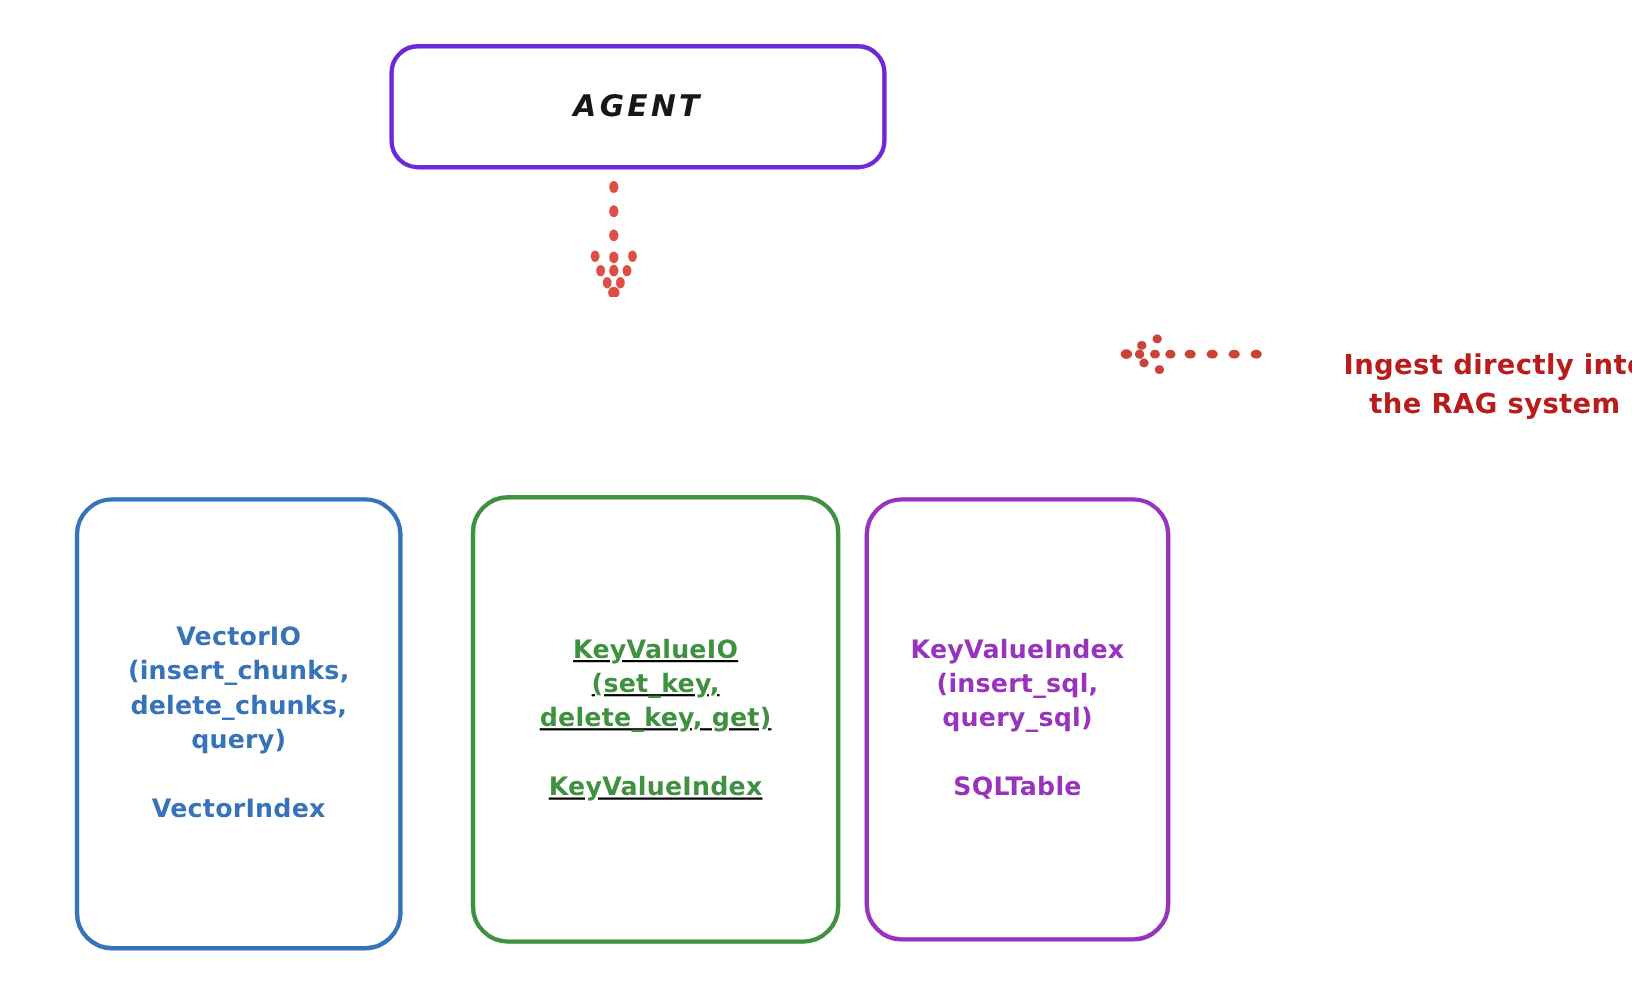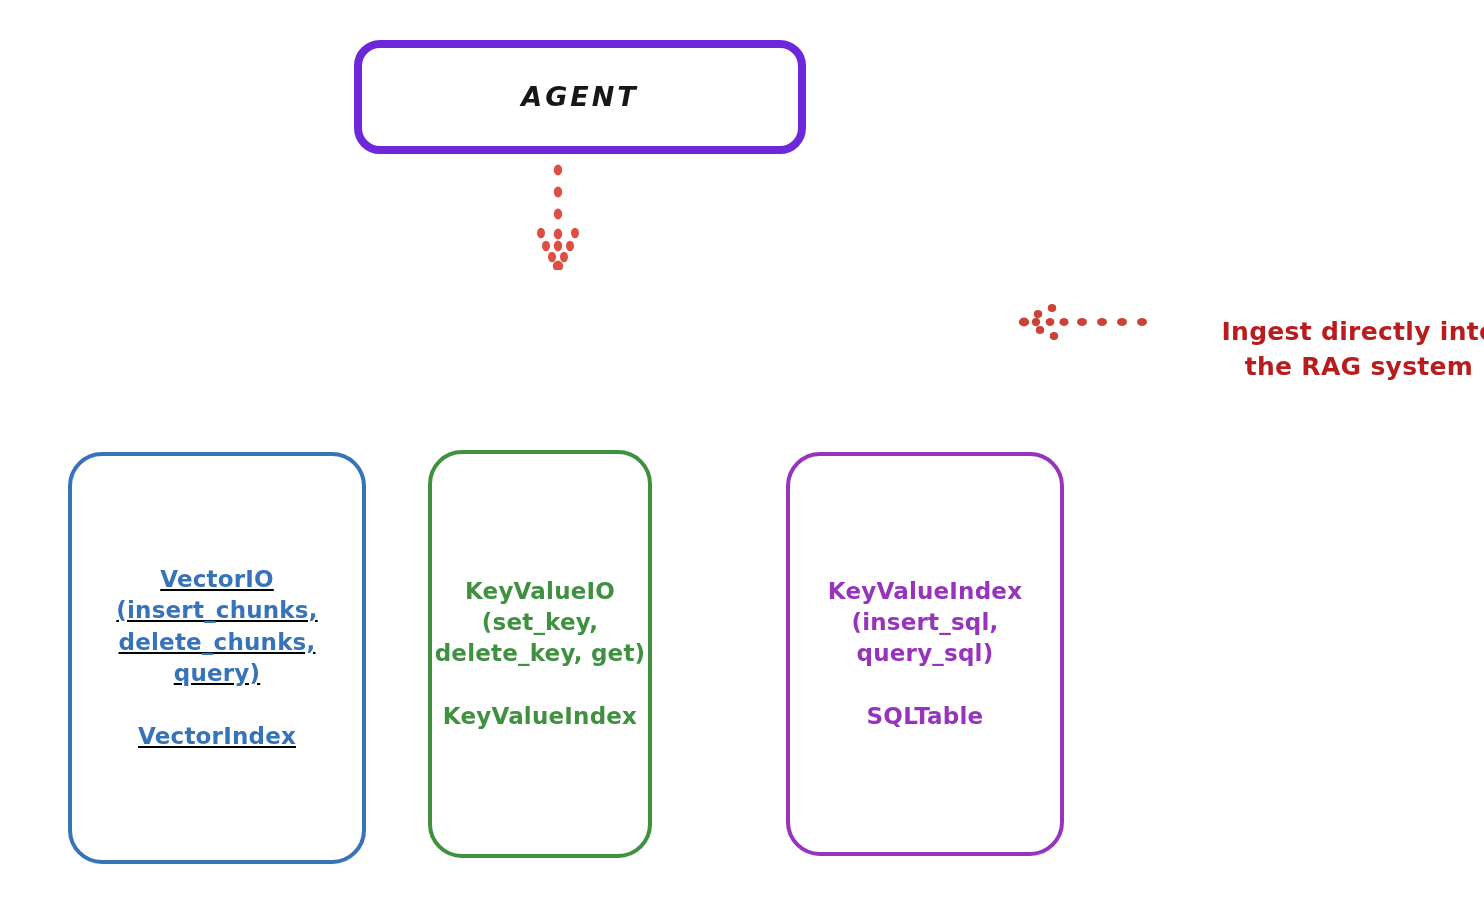--- a/index.html
+++ b/index.html
@@ -31,21 +31,21 @@
   }
 
   .node-label {
     white-space: pre-line;
     line-height: 1.32;
     letter-spacing: 0.2px;
   }
 
   
   .box-dark {
-    border: 8px solid #6d28d9;
+    border: 4px solid #6d28d9;
     border-radius: 26px;
   }
   .box-dark .node-label {
     font-family: "DejaVu Sans", sans-serif;
     font-weight: 700;
     font-style: italic;
     color: #17171a;
     letter-spacing: 1.6px;
   }
 
@@ -61,24 +61,24 @@
     border-style: solid;
     border-radius: 34px;
   }
   .box-color .node-label {
     font-family: "DejaVu Sans", sans-serif;
     font-weight: 700;
     font-size: 23px;
     line-height: 1.36;
   }
 
-  #node-vectorio  { left: 68px;  top: 452px; width: 298px; height: 412px; border-color: #3773b8; text-decoration: underline; }
+  #node-vectorio  { left: 68px;  top: 452px; width: 298px; height: 412px; border-color: #3773b8; }
   #node-vectorio .node-label  { color: #3773b8; }
 
-  #node-keyvalueio{ left: 428px; top: 450px; width: 224px; height: 408px; border-color: #3f9140; }
+  #node-keyvalueio{ left: 428px; top: 450px; width: 336px; height: 408px; border-color: #3f9140; text-decoration: underline; }
   #node-keyvalueio .node-label{ color: #3f9140; }
 
   #node-relationalio { left: 786px; top: 452px; width: 278px; height: 404px; border-color: #9733bd; }
   #node-relationalio .node-label { color: #9733bd; }
 
   
   #annotation-ingest {
     position: absolute;
     left: 1194px;
     top: 278px;

